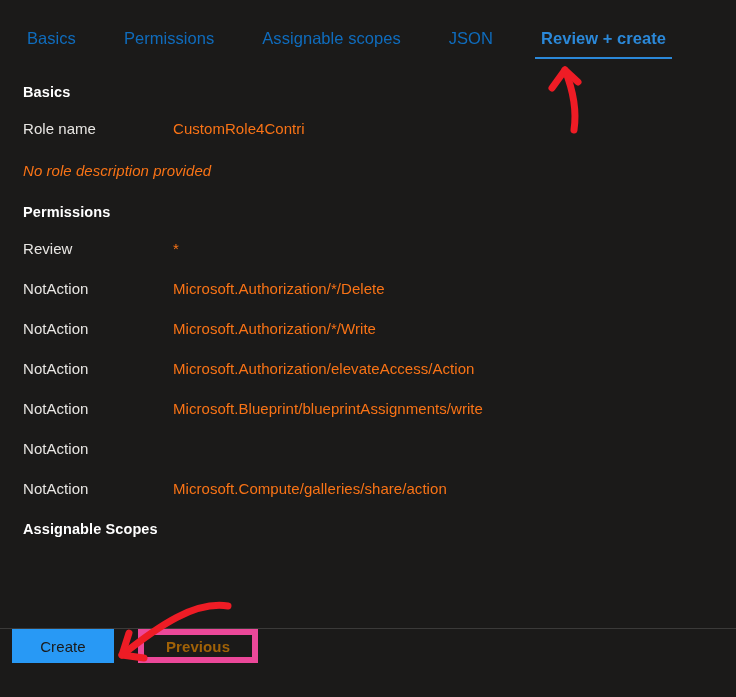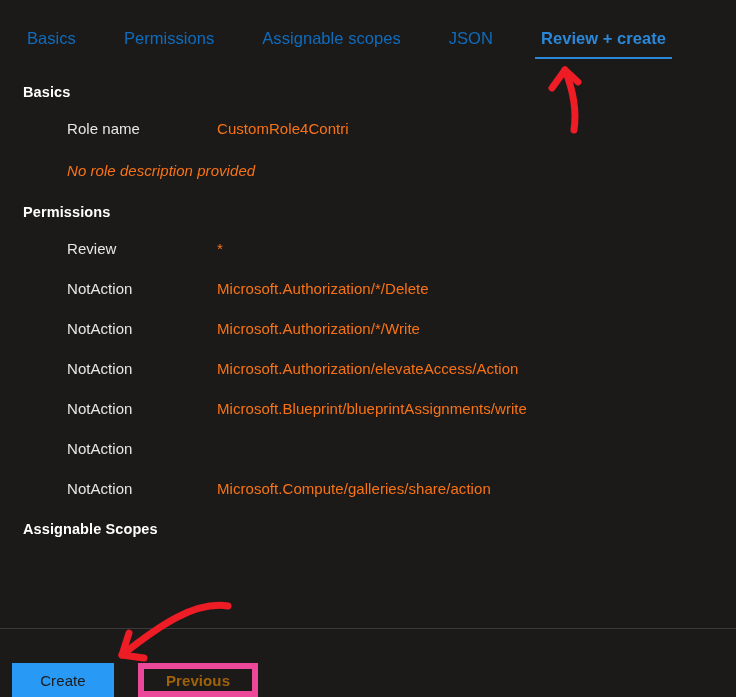--- a/index.html
+++ b/index.html
@@ -71,21 +71,20 @@
   .section-heading {
     font-size: 14.5px;
     font-weight: bold;
     color: #ffffff;
     margin: 0;
     letter-spacing: 0.1px;
   }
   .row {
     display: flex;
     align-items: baseline;
-    margin-left: 44px;
   }
   .row-label {
     width: 150px;
     flex: 0 0 150px;
     font-size: 15px;
     color: #e8e6e3;
     letter-spacing: 0.05px;
   }
   .row-value {
     font-size: 15px;
@@ -114,21 +113,21 @@
     background: #3b3a39;
   }
   .footer {
     position: absolute;
     left: 0;
     top: 629px;
     width: 736px;
     height: 68px;
     background: #1b1a19;
     display: flex;
-    align-items: flex-end;
+    align-items: flex-start;
     padding-left: 12px;
   }
   .btn {
     font-family: inherit;
     font-size: 15px;
     height: 34px;
     min-width: 102px;
     padding: 0 14px;
     cursor: pointer;
     letter-spacing: 0.1px;

